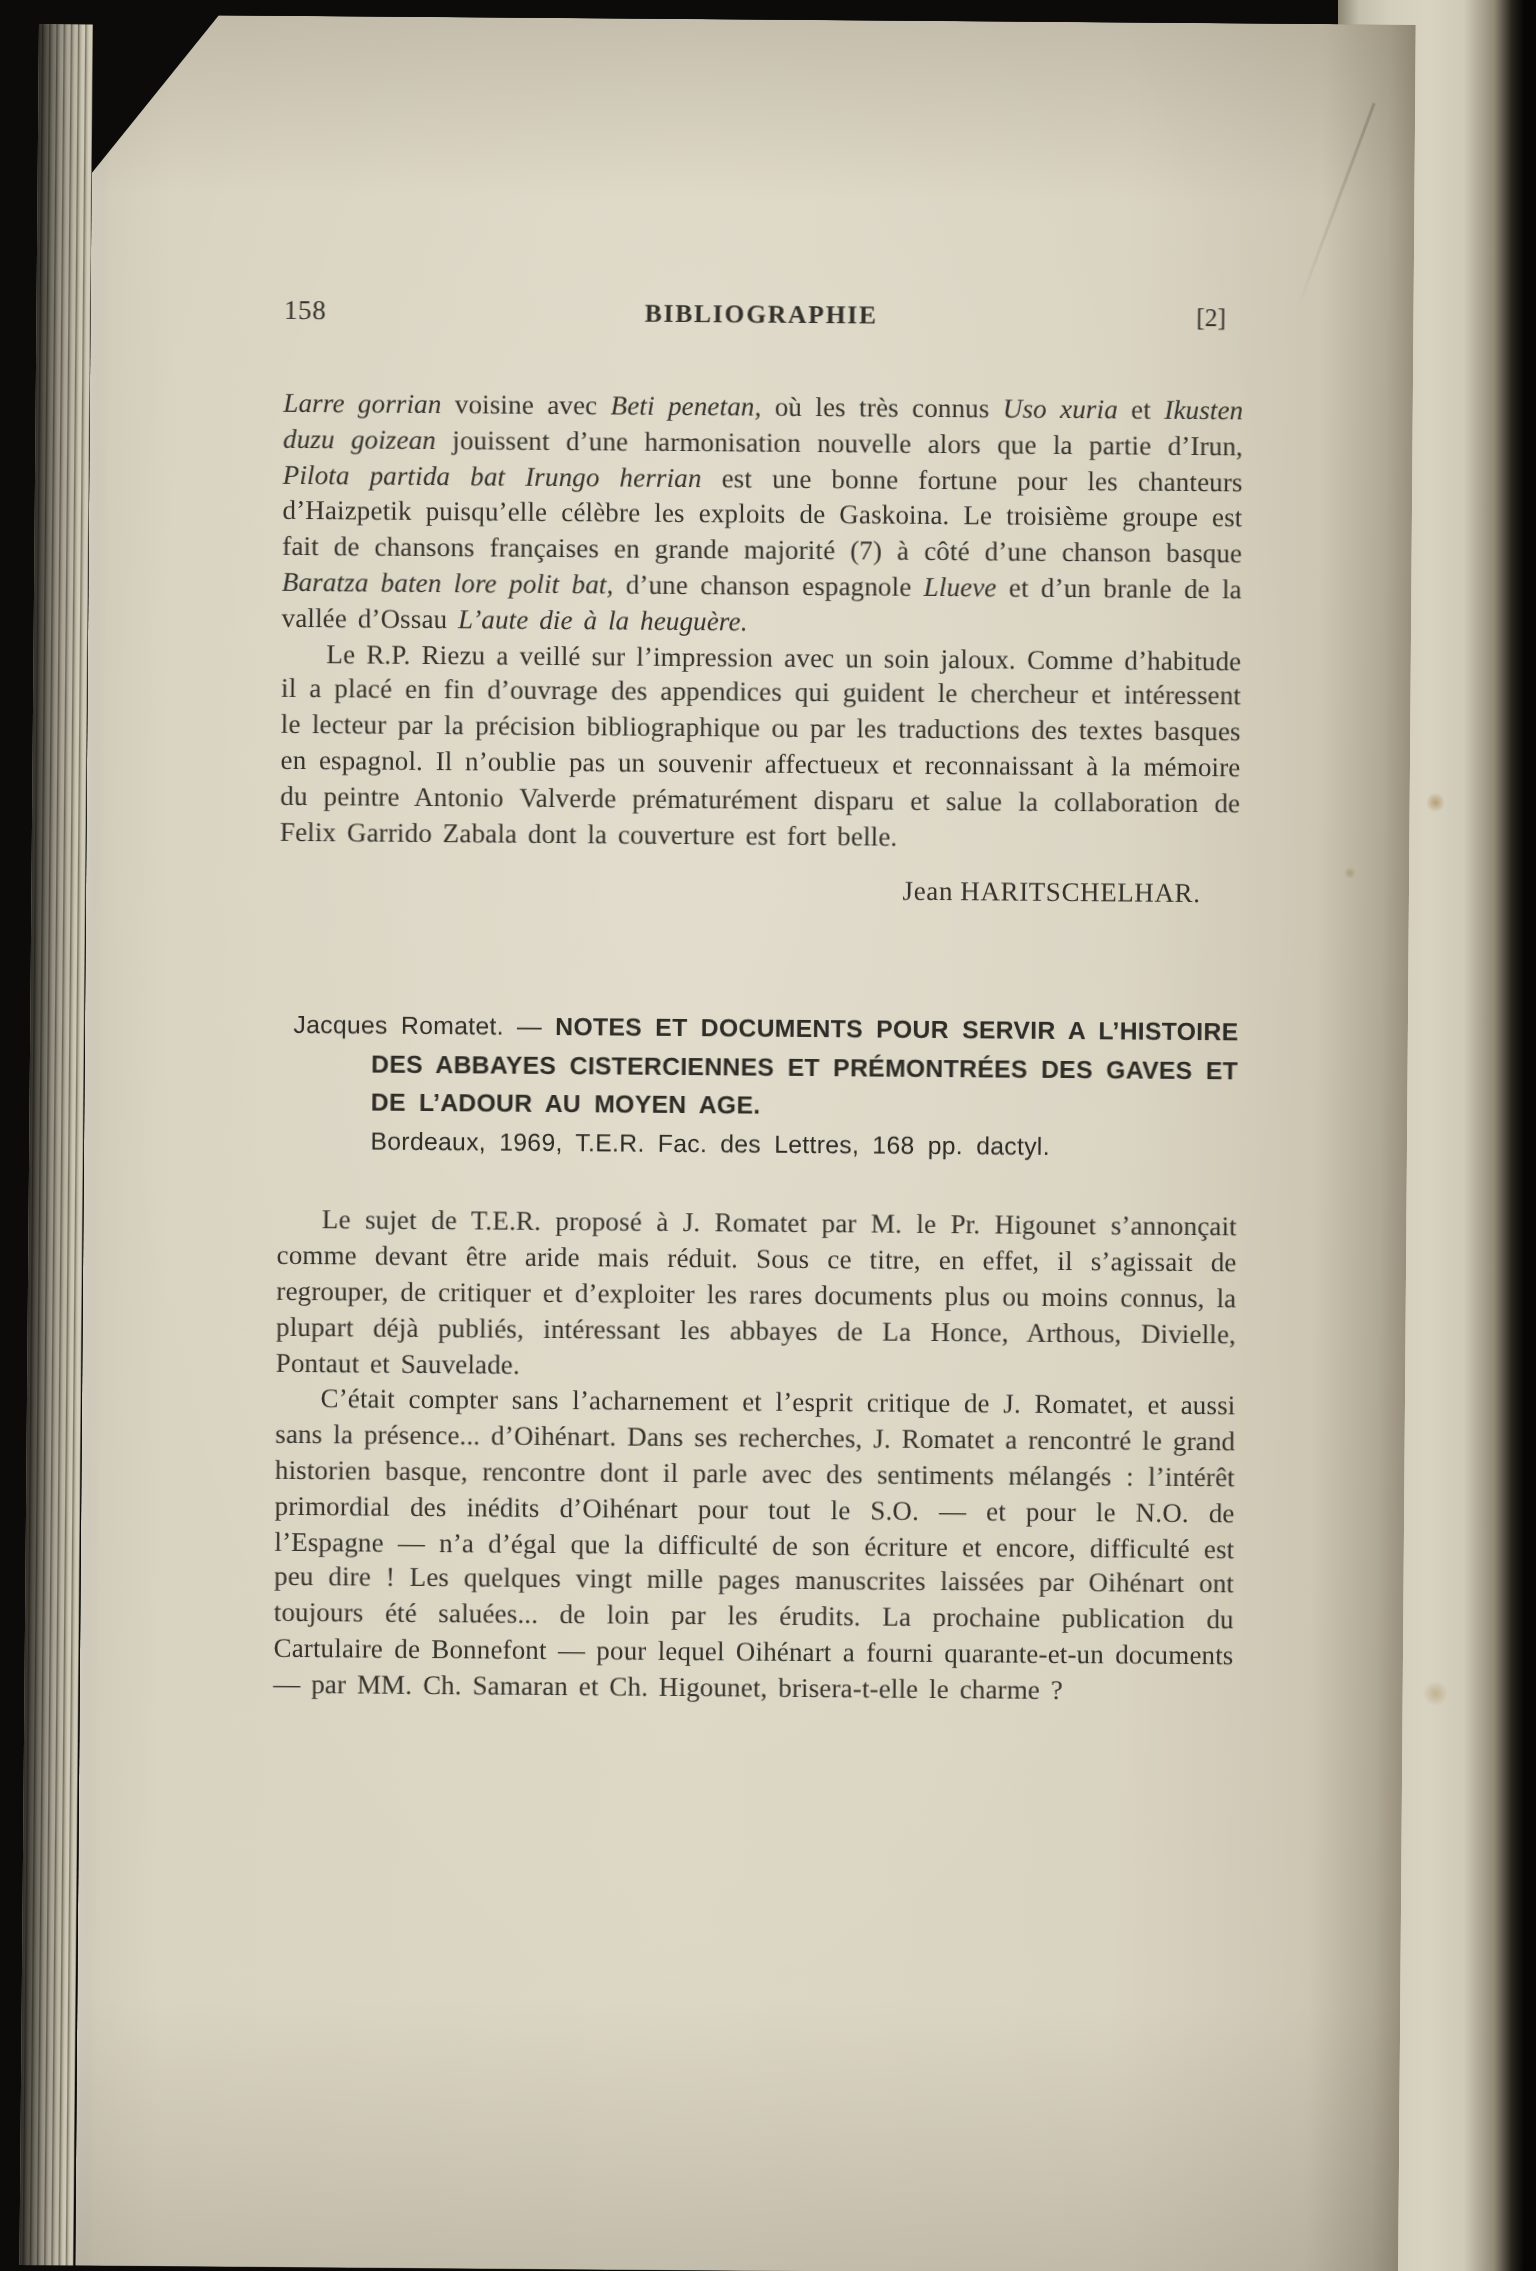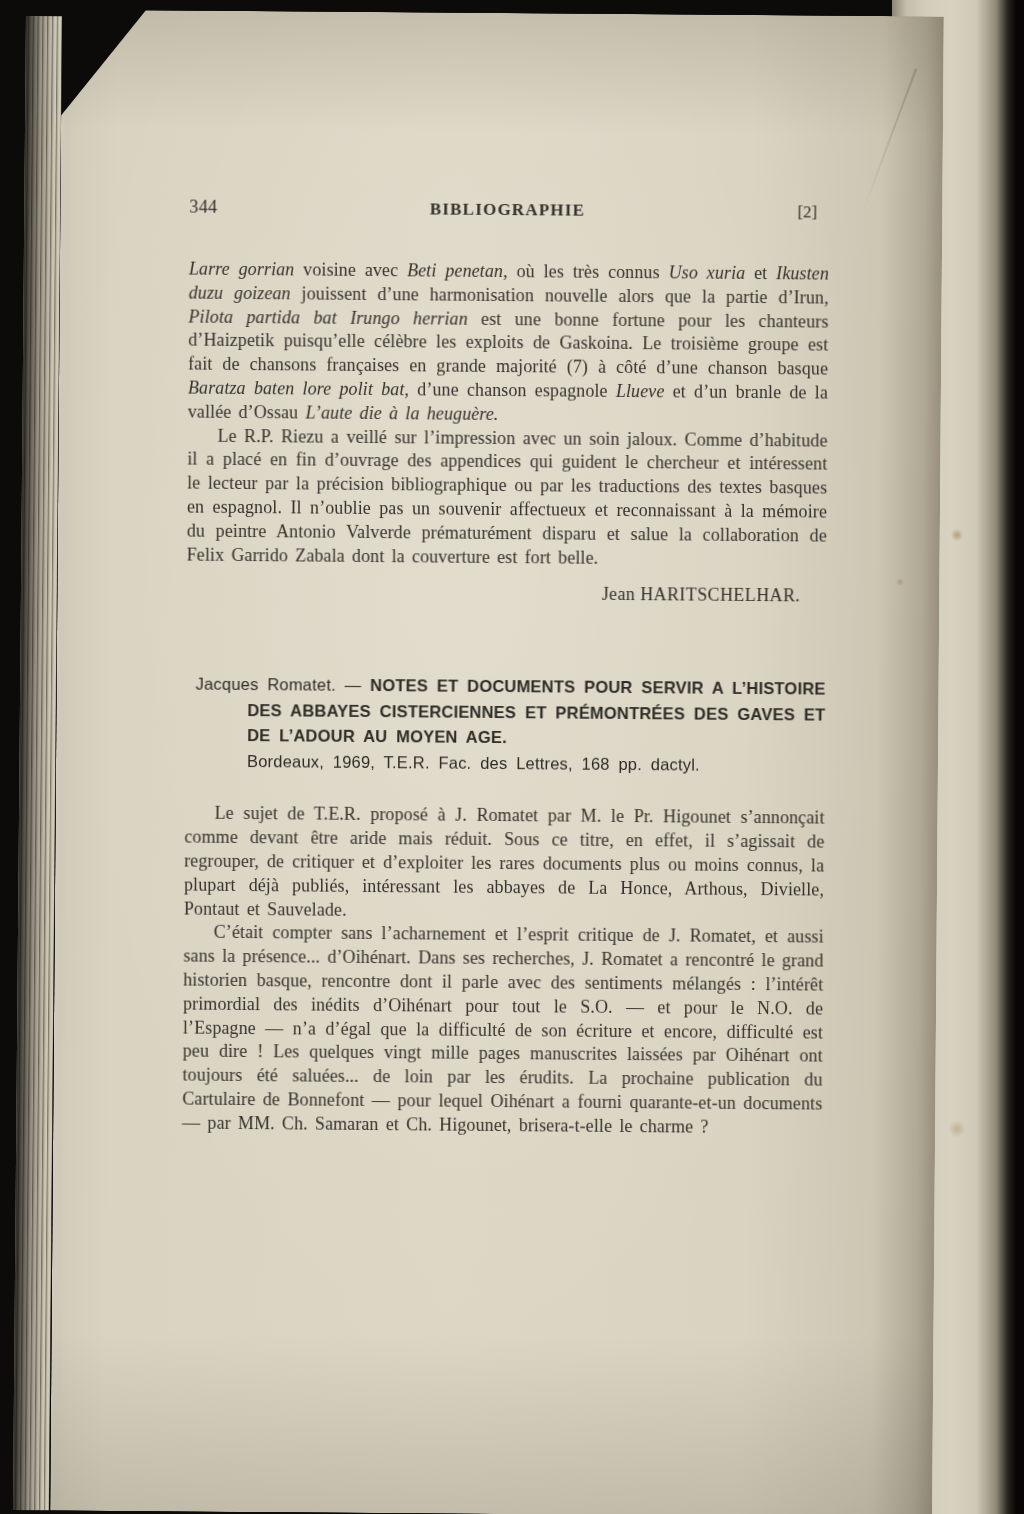--- a/index.html
+++ b/index.html
@@ -106,21 +106,21 @@
   <div class="page-stack"></div>
 
   <div class="adjacent-page"></div>
 
   <div class="page">
     <div class="crease"></div>
 
     <div class="content">
 
       <div class="runhead">
-        <span class="pagenum">344</span>
+        <span class="pagenum">158</span>
         <span class="runtitle">BIBLIOGRAPHIE</span>
         <span class="colref">[2]</span>
       </div>
 
       <div class="body-text">
         <p class="para-songs"><span class="it">Larre gorrian</span><span> voisine avec </span><span class="it">Beti penetan,</span><span> où les très connus </span><span class="it">Uso xuria</span><span> et </span><span class="it">Ikusten duzu goizean</span><span> jouissent d’une harmonisation nouvelle alors que la partie d’Irun, </span><span class="it">Pilota partida bat Irungo herrian</span><span> est une bonne fortune pour les chanteurs d’Haizpetik puisqu’elle célèbre les exploits de Gaskoina. Le troisième groupe est fait de chansons françaises en grande majorité (7) à côté d’une chanson basque </span><span class="it">Baratza baten lore polit bat,</span><span> d’une chanson espagnole </span><span class="it">Llueve</span><span> et d’un branle de la vallée d’Ossau </span><span class="it">L’aute die à la heuguère.</span></p>
 
         <p class="indent">Le R.P. Riezu a veillé sur l’impression avec un soin jaloux. Comme d’habitude il a placé en fin d’ouvrage des appendices qui guident le chercheur et intéressent le lecteur par la précision bibliographique ou par les traductions des textes basques en espagnol. Il n’oublie pas un souvenir affectueux et reconnaissant à la mémoire du peintre Antonio Valverde prématurément disparu et salue la collaboration de Felix Garrido Zabala dont la couverture est fort belle.</p>
 
         <div class="signature">Jean HARITSCHELHAR.</div>

